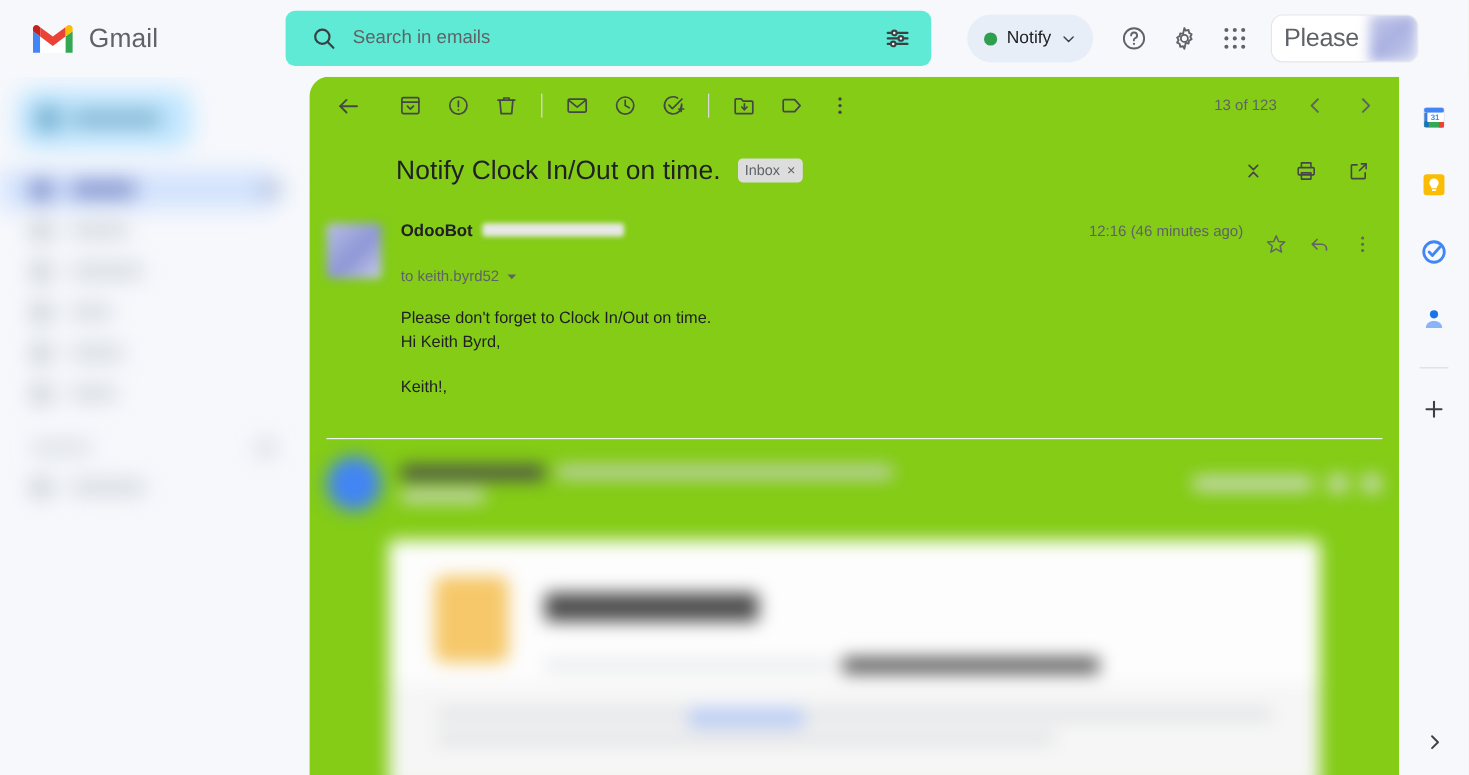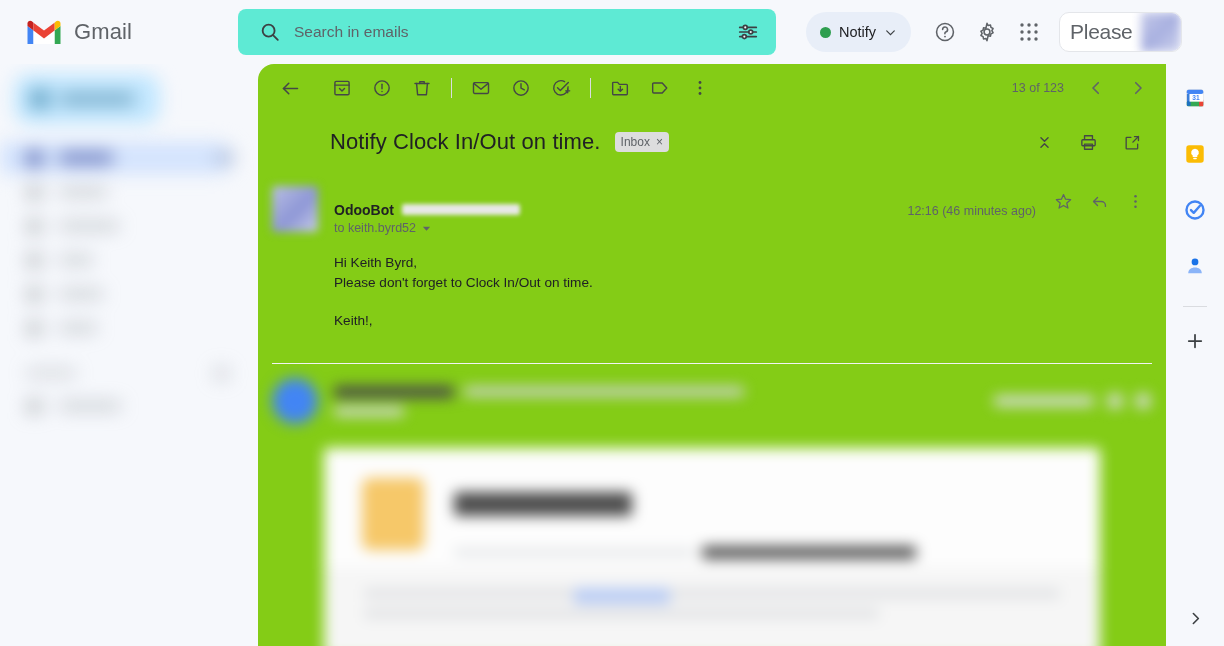--- a/index.html
+++ b/index.html
@@ -158,21 +158,21 @@
   .msg-body { flex: 1; padding-left: 16px; min-width: 0; }
   .sender-line { display: flex; align-items: baseline; }
   .sender-name { font-size: 14px; font-weight: bold; color: #202124; }
   .sender-email-redacted {
     display: inline-block; width: 118px; height: 11px;
     background: #e8e8e8; border-radius: 2px; margin-left: 8px;
     filter: blur(2px);
   }
   .to-line { display: flex; align-items: center; gap: 5px; margin-top: 3px; }
   .to-text { font-size: 12.5px; color: #5f6368; }
-  .msg-meta { margin-left: auto; display: flex; align-items: flex-end; gap: 2px; padding-left: 20px;}
+  .msg-meta { margin-left: auto; display: flex; align-items: flex-start; gap: 2px; padding-left: 20px;}
   .msg-time { font-size: 12.5px; color: #5f6368; white-space: nowrap; margin-right: 8px; }
   .meta-btn {
     width: 34px; height: 34px; border-radius: 50%;
     display: flex; align-items: center; justify-content: center;
     cursor: pointer; border: none; background: transparent;
   }
   .email-text {
     margin-top: 18px; font-size: 13.6px; color: #202124; line-height: 19.5px;
   }
   .email-text p { margin: 0; }
@@ -531,22 +531,22 @@
         <div class="to-line">
           <span class="to-text">to keith.byrd52</span>
           <span>
             <svg width="11" height="11" viewBox="0 0 24 24" fill="#5f6368">
                 <polygon points="4,8 20,8 12,17"></polygon>
               </svg>
           </span>
         </div>
 
         <div class="email-text">
+          <p>Please don't forget to Clock In/Out on time.</p>
           <p>Hi Keith Byrd,</p>
-          <p>Please don't forget to Clock In/Out on time.</p>
           <div class="blank"></div>
           <p>Keith!,</p>
         </div>
       </div>
     </div>
 
     <div class="divider-row">
       <div class="divider"></div>
     </div>
 

